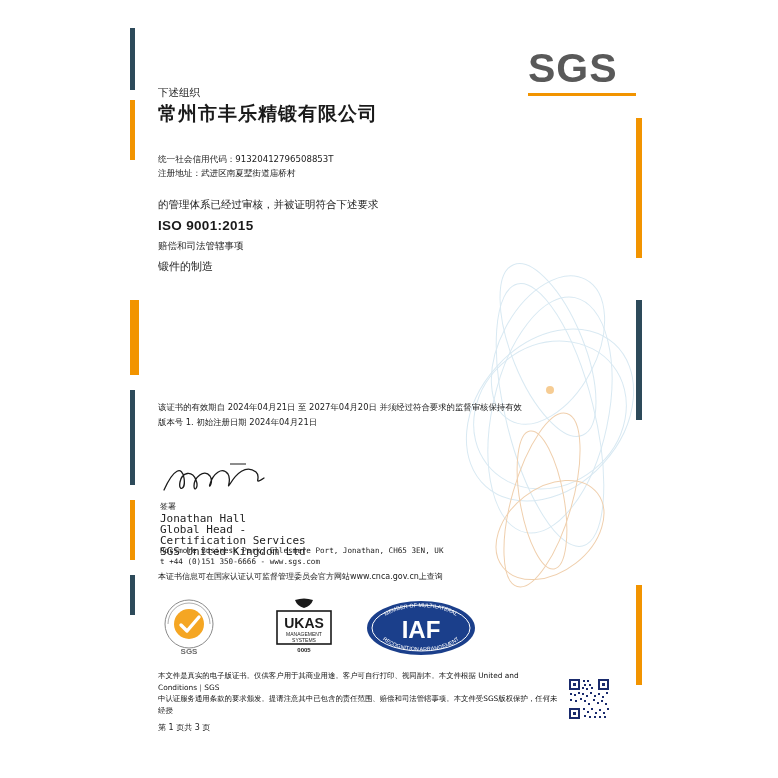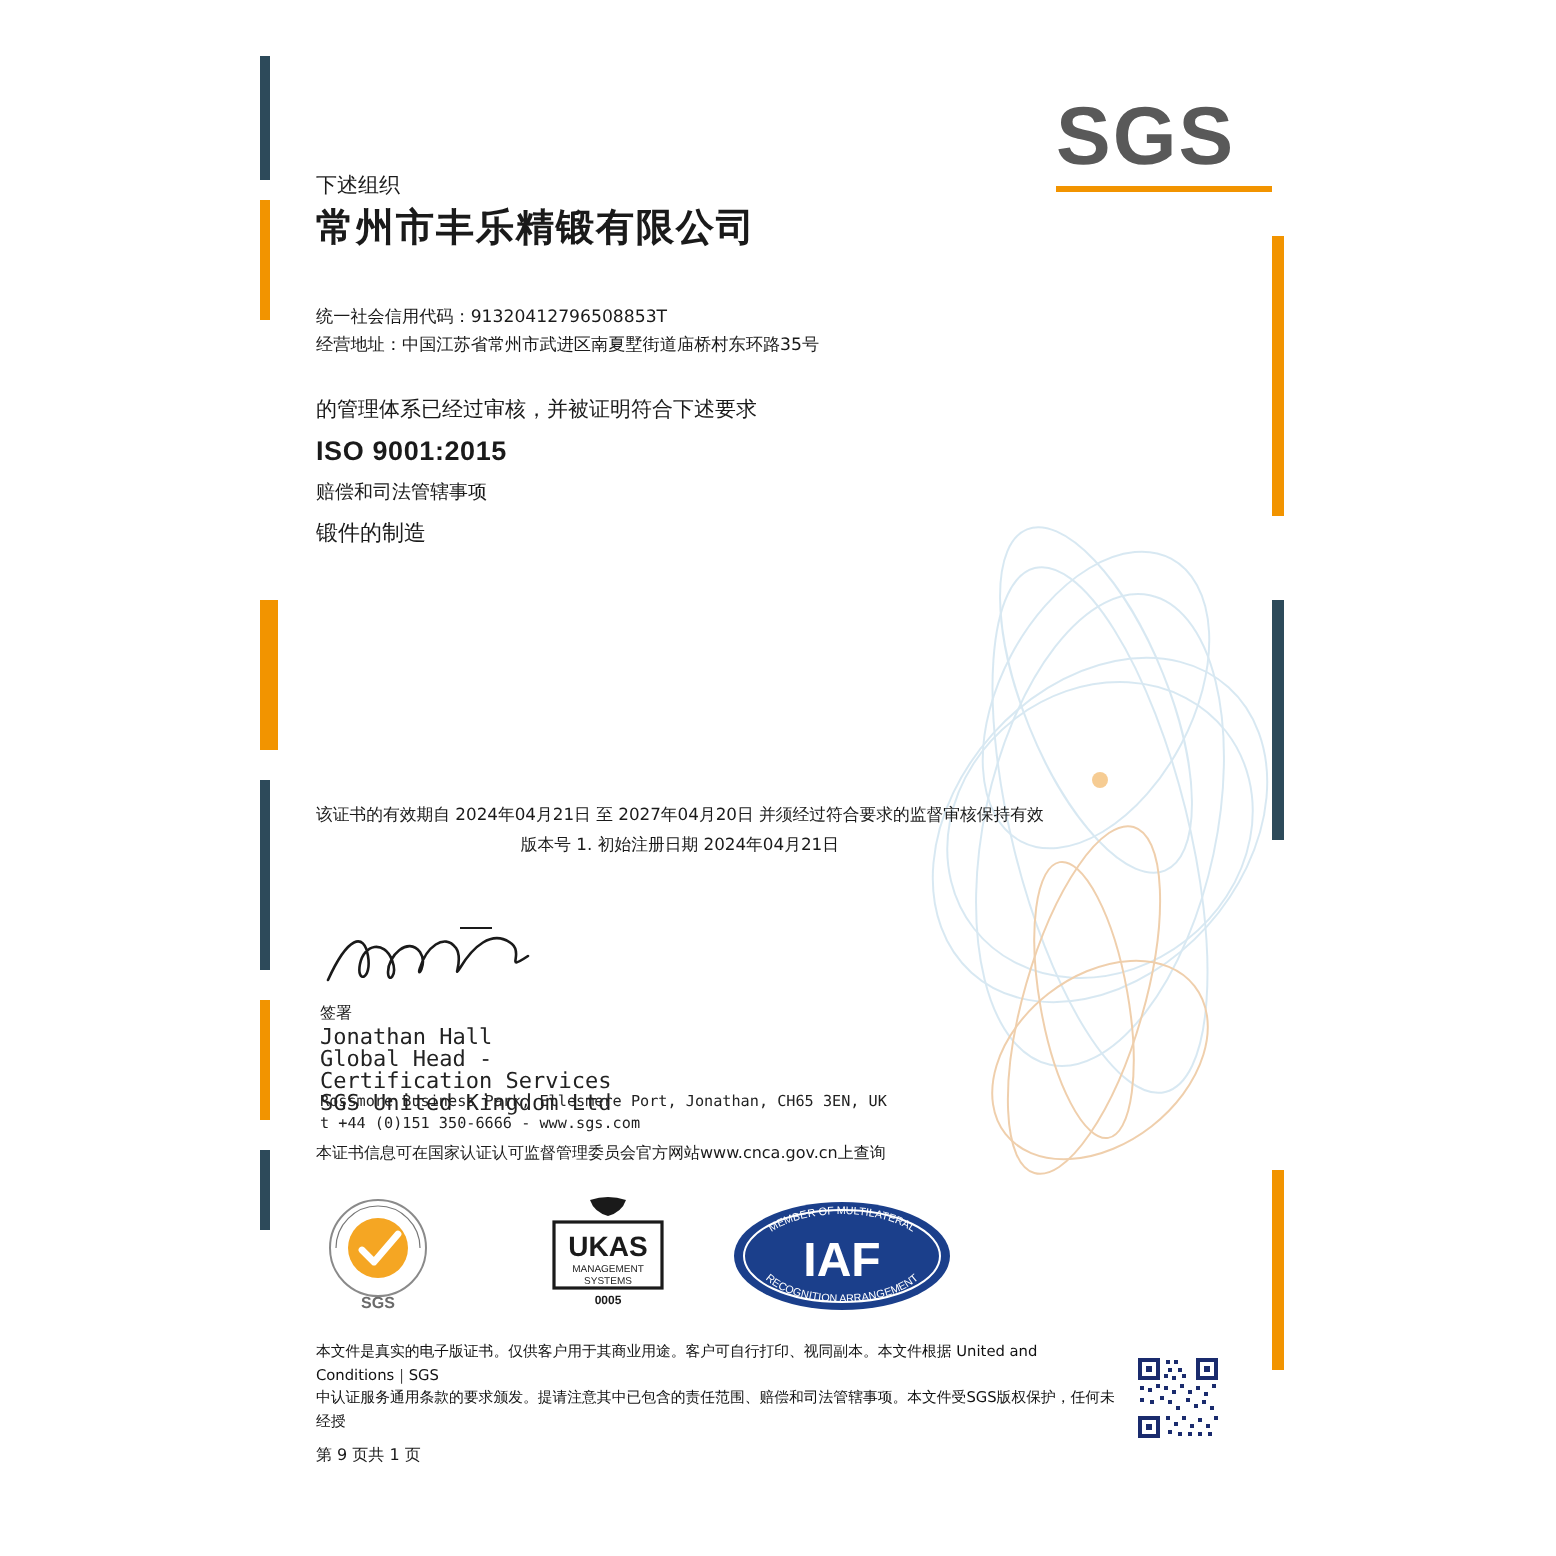--- a/index.html
+++ b/index.html
@@ -44,21 +44,21 @@
   .line-cert{left:158px;top:62px;font-size:11px;}
   .line-below{left:158px;top:86px;font-size:10.5px;}
   .company{left:158px;top:101px;font-size:19px;font-weight:bold;letter-spacing:1px;}
 
   .reg-block{left:158px;top:152px;font-size:8.6px;line-height:14px;}
   .sys-line{left:158px;top:198px;font-size:10.5px;}
   .iso{left:158px;top:218px;font-size:13.5px;font-weight:bold;letter-spacing:.3px;}
   .scope-lead{left:158px;top:240px;font-size:9.5px;}
   .scope-body{left:158px;top:259px;font-size:11px;}
 
-  .valid{left:158px;top:400px;font-size:8.4px;line-height:15px;text-align:center;}
+  .valid{left:158px;top:400px;font-size:8.4px;line-height:15px;}
 
   .sig-img{position:absolute;left:160px;top:460px;width:110px;height:38px;}
   .sig-label{left:160px;top:501px;font-size:8px;}
   .signer{left:160px;top:513px;font-size:11px;line-height:11px;font-family:"DejaVu Sans Mono","Liberation Mono",monospace;color:#222;}
   .addr{left:160px;top:545px;font-size:7.6px;line-height:11px;font-family:"DejaVu Sans Mono","Liberation Mono",monospace;color:#222;}
   .verify{left:158px;top:571px;font-size:8px;}
 
   
   .logos{position:absolute;left:158px;top:598px;width:330px;height:60px;}
 
@@ -113,21 +113,21 @@
   </svg>
 
   <div class="sgs-logo">SGS</div>
   <div class="sgs-rule"></div>
 
   <div class="txt cn line-below">下述组织</div>
   <div class="txt cn company">常州市丰乐精锻有限公司</div>
 
   <div class="txt cn reg-block">
     <div>统一社会信用代码：91320412796508853T</div>
-    <div>经营地址：中国江苏省常州市武进区南夏墅街道庙桥村东环路35号</div>
+    <div>注册地址：武进区南夏墅街道庙桥村</div>
   </div>
 
   <div class="txt cn sys-line">的管理体系已经过审核，并被证明符合下述要求</div>
   <div class="txt iso">ISO 9001:2015</div>
   <div class="txt cn scope-lead">赔偿和司法管辖事项</div>
   <div class="txt cn scope-body">锻件的制造</div>
 
   <div class="txt cn valid">
     <div>该证书的有效期自 2024年04月21日 至 2027年04月20日  并须经过符合要求的监督审核保持有效</div>
     <div>版本号 1.  初始注册日期 2024年04月21日</div>
@@ -181,21 +181,21 @@
       <text font-size="5.4" fill="#fff" font-family="Liberation Sans, sans-serif">
         <textPath href="#arcBot" startOffset="50%" text-anchor="middle">RECOGNITION ARRANGEMENT</textPath>
       </text>
     </svg>
   </div>
 
   <div class="footer cn">
     <div>本文件是真实的电子版证书。仅供客户用于其商业用途。客户可自行打印、视同副本。本文件根据 United and Conditions｜SGS</div>
     <div>中认证服务通用条款的要求颁发。提请注意其中已包含的责任范围、赔偿和司法管辖事项。本文件受SGS版权保护，任何未经授</div>
   </div>
-  <div class="txt cn page-no">第 9 页共 1 页</div>
+  <div class="txt cn page-no">第 1 页共 3 页</div>
 
   <svg class="qr" viewBox="0 0 42 42">
     <rect width="42" height="42" fill="#fff"></rect>
     <g fill="#1a2b6d">
       <rect x="1" y="1" width="11" height="11"></rect>
         <rect x="30" y="1" width="11" height="11"></rect>
         <rect x="1" y="30" width="11" height="11"></rect>
     </g>
     <g fill="#fff">
       <rect x="3" y="3" width="7" height="7"></rect>

